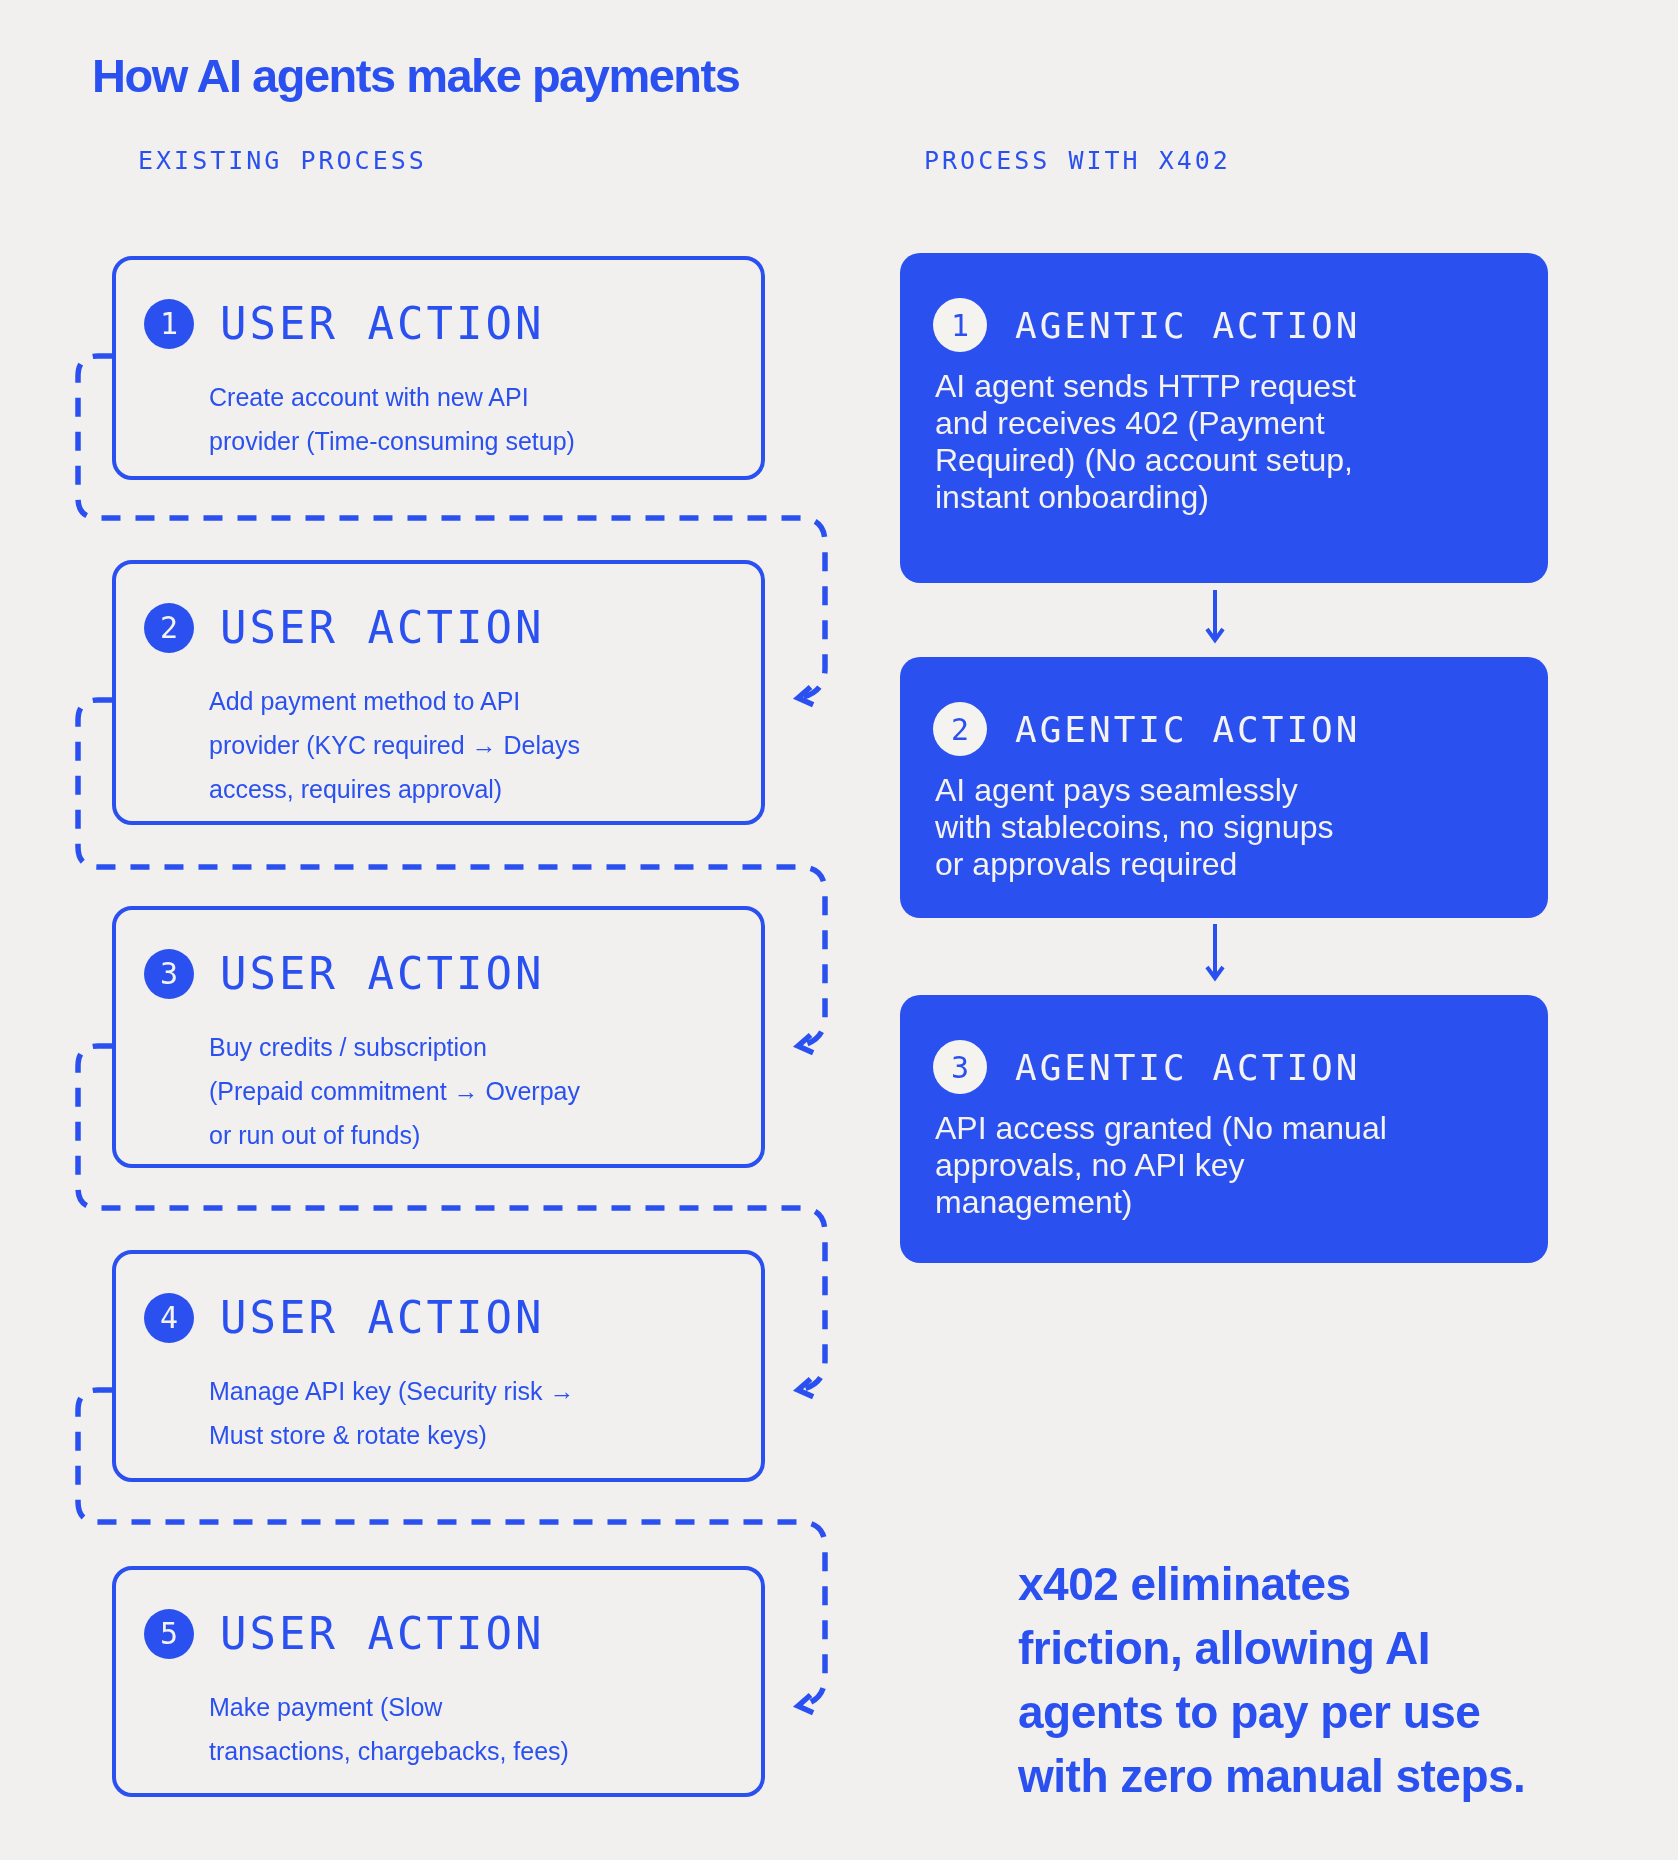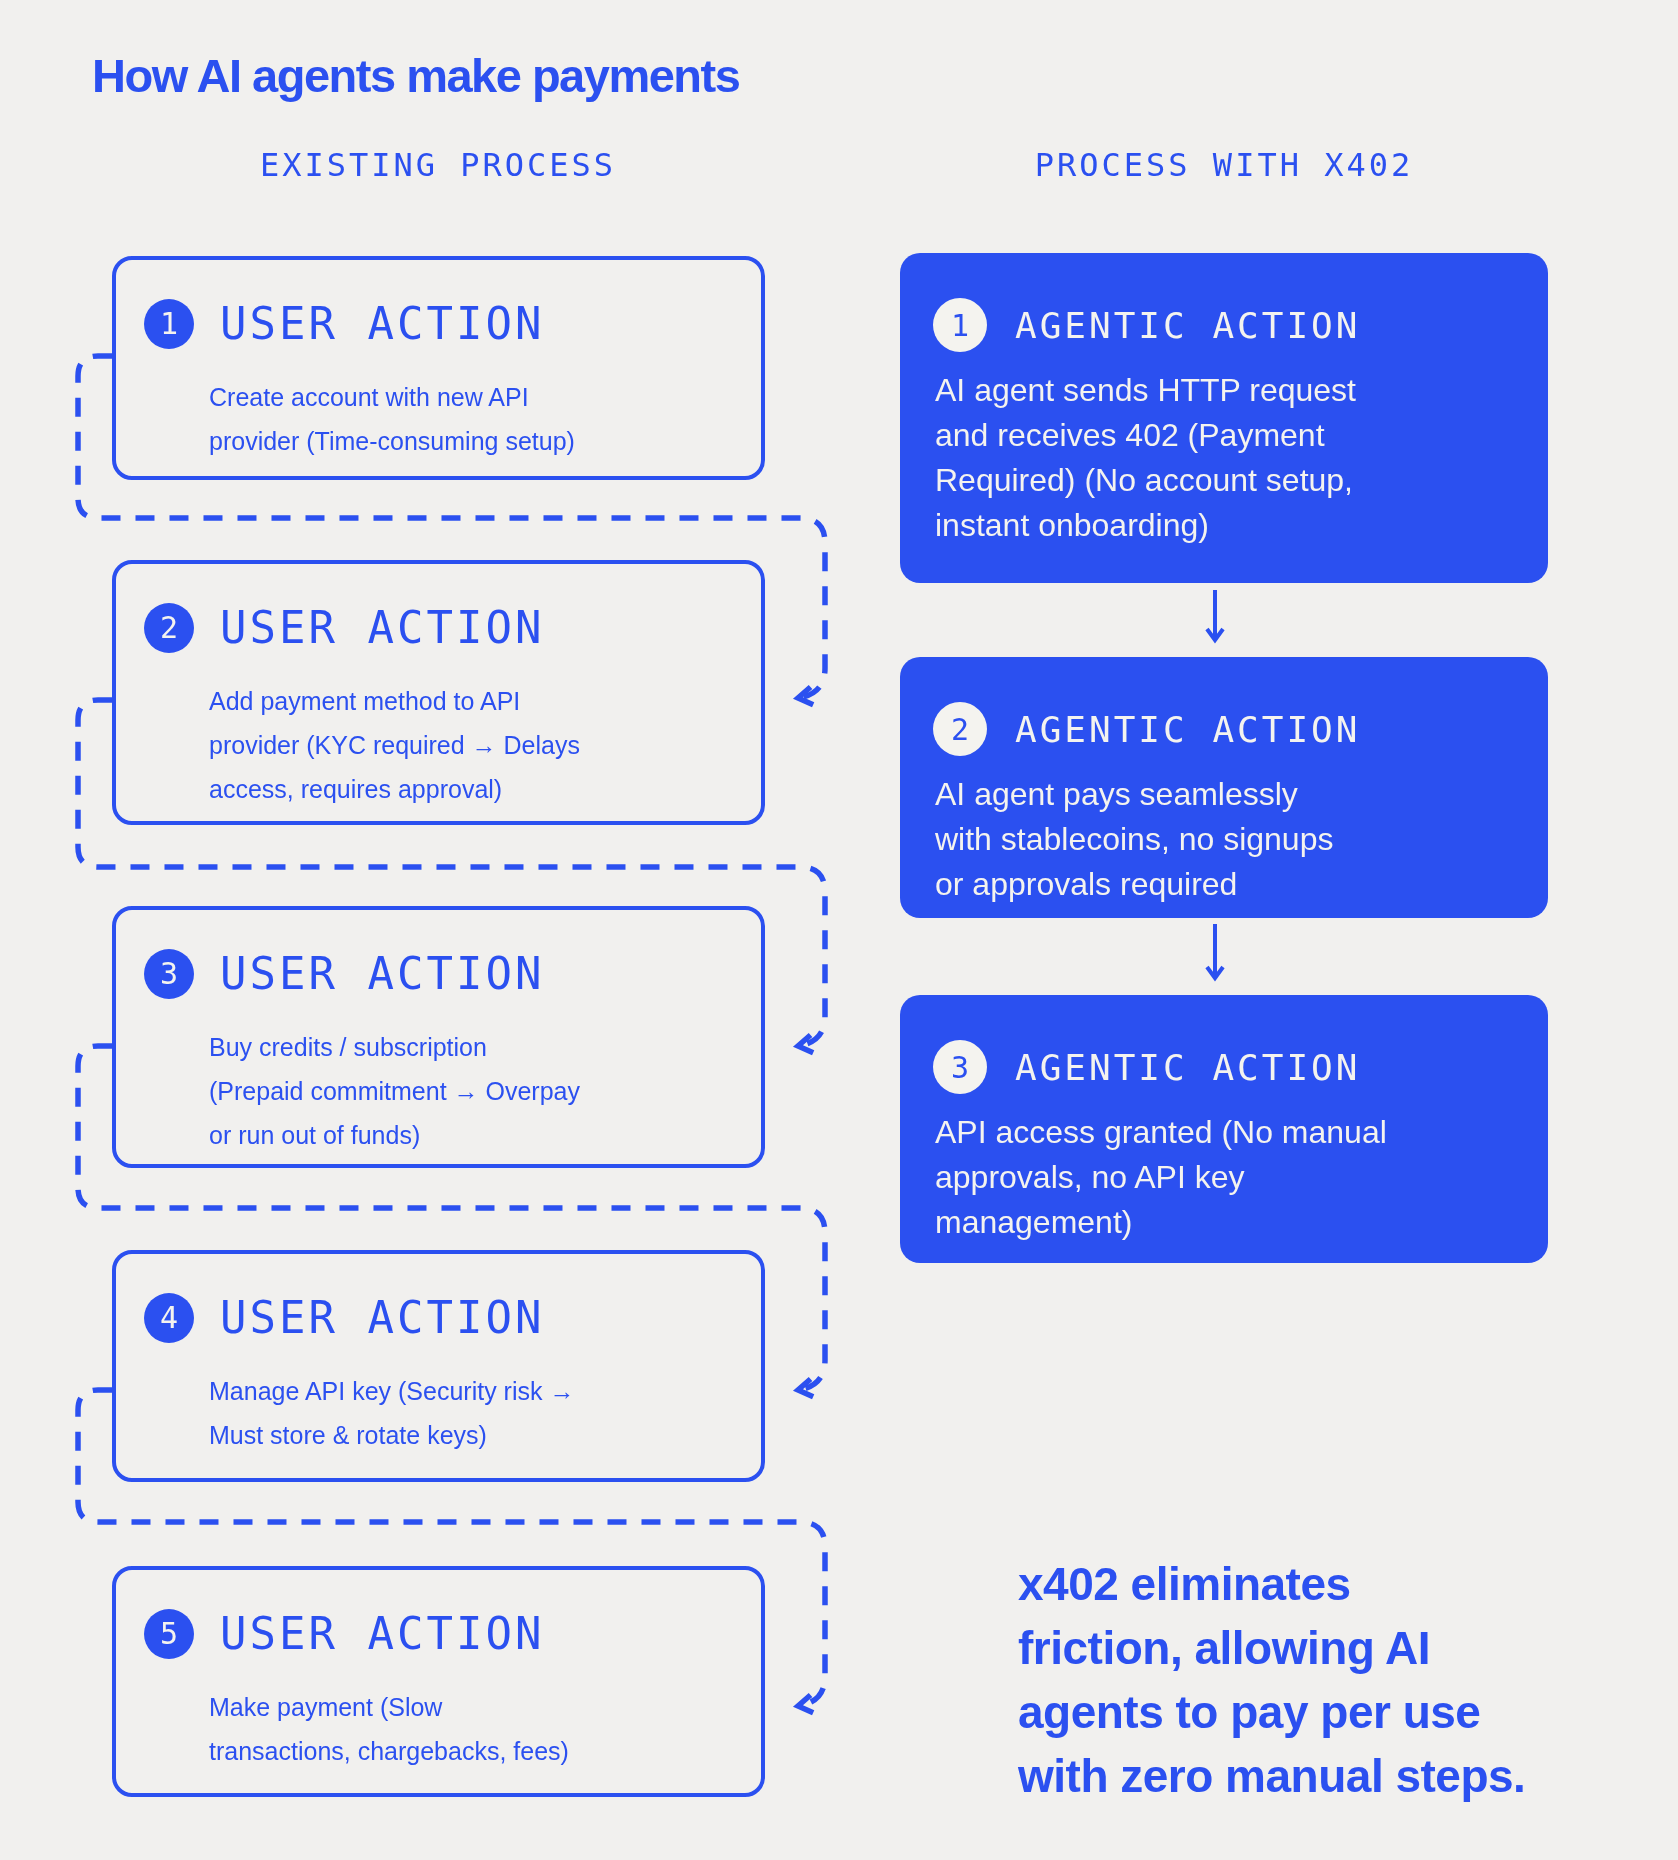--- a/index.html
+++ b/index.html
@@ -15,23 +15,23 @@
     position:relative;
     overflow:hidden;
   }
   .title{
     position:absolute;left:92px;top:48px;
     font-size:47px;font-weight:800;letter-spacing:-1.5px;
     color:var(--blue);
   }
   .col-header{
     position:absolute;top:146px;width:600px;
-    text-align:center;
+    text-align:left;
     font-family:"DejaVu Sans Mono", monospace;
-    font-size:32px;letter-spacing:3px;
+    font-size:25px;letter-spacing:3px;
     color:var(--blue);
   }
   .col-header.left{left:138px;}
   .col-header.right{left:924px;}
 
   
   .lbox{
     position:absolute;left:112px;width:653px;
     border:4.5px solid var(--blue);
     border-radius:20px;
@@ -68,21 +68,21 @@
     font-family:"DejaVu Sans Mono", monospace;font-size:30px;
     display:flex;align-items:center;justify-content:center;
     flex:0 0 auto;
   }
   .rlabel{
     font-family:"DejaVu Sans Mono", monospace;
     font-size:36px;letter-spacing:3px;color:var(--offwhite);
   }
   .rbody{
     margin:16px 28px 0 35px;
-    font-size:32px;line-height:45px;
+    font-size:32px;line-height:37px;
     white-space:pre-line;
   }
 
   .footer-text{
     position:absolute;left:970px;top:1552px;width:620px;
     font-size:46px;font-weight:800;letter-spacing:-0.5px;
     line-height:64px;color:var(--blue);
     white-space:pre-line;
     margin-left:48px;
   }

